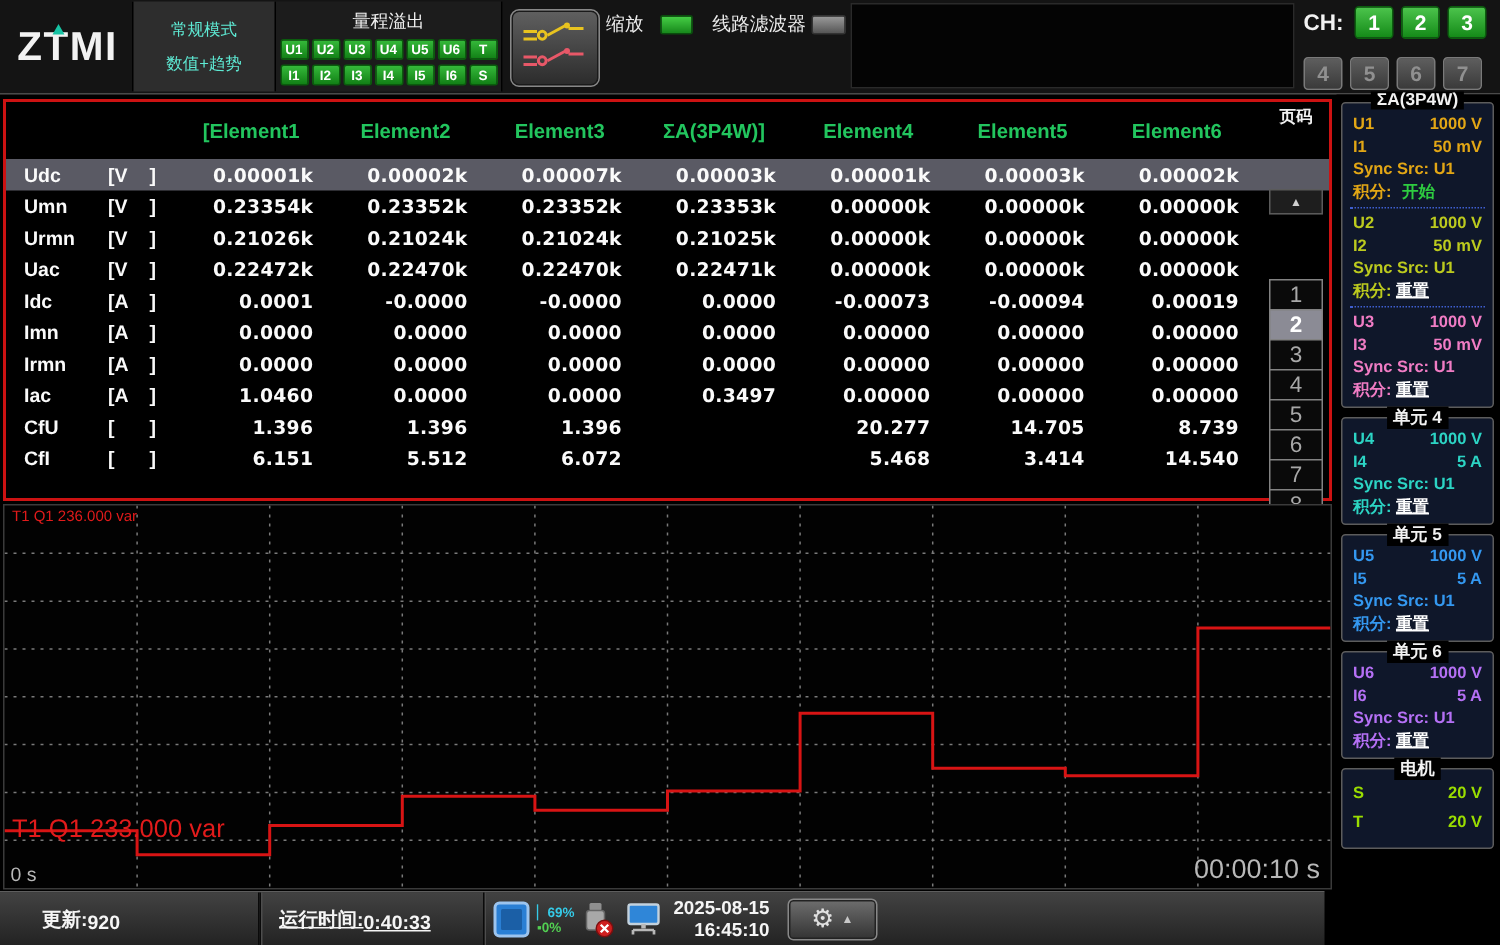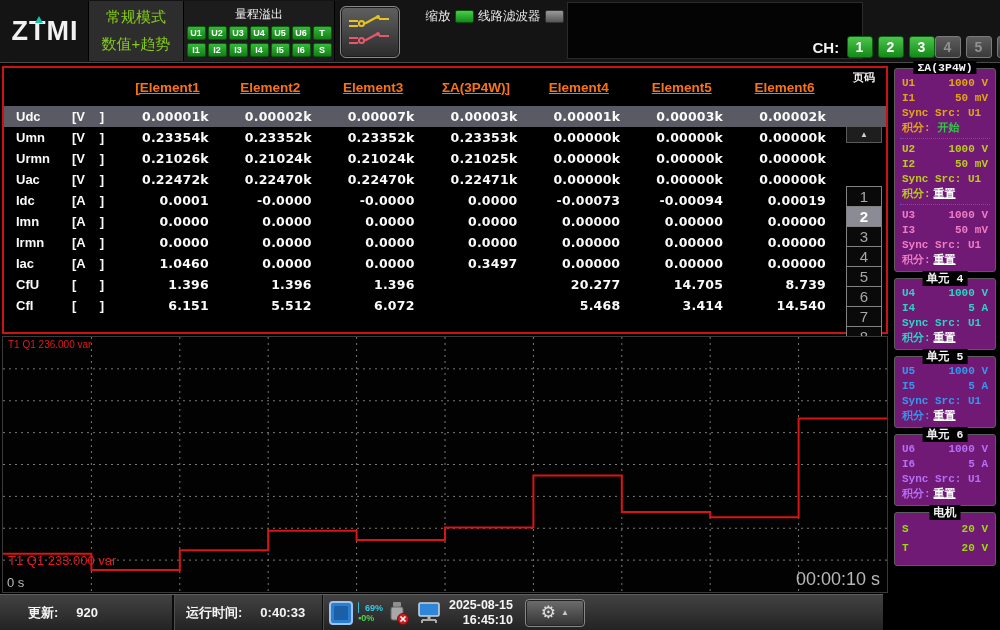--- a/index.html
+++ b/index.html
@@ -8,57 +8,57 @@
        -webkit-font-smoothing:antialiased;}
   
   .header{position:absolute;left:0;top:0;width:1000px;height:62px;background:#141414;
           border-bottom:1px solid #4a4a4a;}
   .logo{position:absolute;left:4px;top:0;width:82px;height:62px;display:flex;align-items:center;
         justify-content:center;font-size:27px;font-weight:800;letter-spacing:1px;color:#f2f2f2;}
   .logo .accent{position:absolute;left:31px;top:16px;width:0;height:0;
         border-left:4px solid transparent;border-right:4px solid transparent;border-bottom:7px solid #17c3a4;}
   .mode-box{position:absolute;left:88px;top:1px;width:94px;height:60px;background:#2d2d2d;
         border-left:1px solid #000;border-right:1px solid #000;display:flex;flex-direction:column;
-        align-items:center;justify-content:center;gap:8px;font-size:15px;color:#84cc16;}
+        align-items:center;justify-content:center;gap:8px;font-size:11px;color:#5eead4;}
   .ovf-box{position:absolute;left:184px;top:1px;width:150px;height:60px;background:#1c1c1c;
         border-right:1px solid #000;display:flex;flex-direction:column;align-items:center;
         justify-content:center;gap:3px;}
   .ovf-title{font-size:12px;color:#f0f0f0;}
   .ovf-row{display:flex;gap:2px;}
   .badge{width:19px;height:14px;border-radius:2px;display:flex;align-items:center;justify-content:center;
         font-size:9px;font-weight:700;color:#fff;background:linear-gradient(#35b93a,#128016);
         border:1px solid #0a5c0d;box-sizing:border-box;}
   .wiring-btn{position:absolute;left:340px;top:6px;width:58px;height:50px;border-radius:6px;
         background:linear-gradient(#606060,#2b2b2b);border:1px solid #888;box-shadow:inset 0 0 0 1px #1a1a1a;
         display:flex;align-items:center;justify-content:center;cursor:pointer;}
   .tgl-grid{position:absolute;left:404px;top:8px;width:160px;height:46px;display:flex;
         flex-direction:column;justify-content:space-between;}
   .tgl-row{display:flex;align-items:center;gap:4px;}
   .tgl-lbl{font-size:12.5px;color:#ececec;white-space:nowrap;}
-  .tgl-lbl.w1{width:32px;text-align:right;margin-left:20px;}
-  .tgl-lbl.w2{width:72px;text-align:left;}
+  .tgl-lbl.w1{width:32px;text-align:left;}
+  .tgl-lbl.w2{width:72px;text-align:right;}
   .ind{width:23px;height:13px;border-radius:2px;box-sizing:border-box;border:1px solid #222;cursor:pointer;}
   .ind.on{background:linear-gradient(#46cf46,#17881b);border-color:#0a4d0d;}
   .ind.off{background:linear-gradient(#9a9a9a,#565656);border-color:#333;}
   .blank-panel{position:absolute;left:567px;top:2px;width:296px;height:57px;background:#040404;
         border:1px solid #2a2a2a;box-sizing:border-box;}
-  .ch-panel{position:absolute;left:869px;top:19px;width:128px;height:56px;display:flex;
-        flex-direction:row;justify-content:center;}
+  .ch-panel{position:absolute;left:869px;top:4px;width:128px;height:56px;display:flex;
+        flex-direction:column;justify-content:space-between;}
   .ch-row{display:flex;align-items:center;gap:5px;}
   .ch-lbl{width:29px;font-size:15px;font-weight:700;color:#f2f2f2;}
   .ch-btn{width:26px;height:22px;border-radius:3px;display:flex;align-items:center;justify-content:center;
         font-size:14px;font-weight:700;box-sizing:border-box;cursor:pointer;}
   .ch-btn.on{background:linear-gradient(#4cc44c,#148a18);border:1px solid #0b5e0e;color:#fff;}
   .ch-btn.offb{background:linear-gradient(#5e5e5e,#3a3a3a);border:1px solid #7a7a7a;color:#909090;}
   
   .tbl{position:absolute;left:2px;top:66px;width:886px;height:268px;border:2px solid #cc1212;
         background:#000;box-sizing:border-box;}
   .tbl-grid{display:grid;grid-template-columns:58px 44px repeat(7,1fr);align-items:center;
         padding-left:10px;padding-right:50px;box-sizing:border-box;}
-  .tbl-head{height:38px;font-size:13.5px;font-weight:700;color:#f97316;text-decoration:underline;}
+  .tbl-head{height:38px;font-size:13.5px;font-weight:700;color:#22c55e;}
   .tbl-head .hc{text-align:center;}
   .trow{height:21px;font-size:13px;font-weight:600;color:#fafafa;cursor:default;}
   .trow.sel{background:#5a5a64;}
   .rname{font-weight:700;padding-left:2px;}
   .runit{display:flex;justify-content:space-between;width:32px;font-weight:700;}
   .tval{text-align:right;padding-right:10px;font-family:"DejaVu Sans","Liberation Sans",sans-serif;
         font-size:12.5px;letter-spacing:.2px;}
   .page-col{position:absolute;right:3px;top:2px;width:38px;display:flex;flex-direction:column;gap:40px;}
   .pg-label{height:15px;font-size:11px;font-weight:700;text-align:center;color:#f0f0f0;}
   .pg-btn{height:15px;margin:1px 1px 3px 1px;background:#1e1e1e;border:1px solid #5a5a5a;
@@ -66,43 +66,43 @@
   .pg-btn.down{margin:3px 1px 0 1px;}
   .pg-cell{height:21px;box-sizing:border-box;border:1px solid #828282;margin:0 1px -1px 1px;
         display:flex;align-items:center;justify-content:center;font-size:15px;color:#a8a8a8;
         background:#0a0a0a;cursor:pointer;}
   .pg-cell.active{background:#8b8b95;color:#fff;font-weight:600;}
   
   .chart{position:absolute;left:2px;top:336px;width:886px;height:257px;background:#020202;
         border:1px solid #3a3a3a;box-sizing:border-box;}
   .chart svg{position:absolute;left:0;top:0;}
   .ch-top{position:absolute;left:5px;top:2px;font-size:10px;color:#e21b1b;}
-  .ch-bot{position:absolute;left:5px;top:216px;font-size:13px;color:#e21b1b;}
+  .ch-bot{position:absolute;left:5px;top:206px;font-size:17px;color:#e21b1b;}
   .ch-zero{position:absolute;left:4px;bottom:2px;font-size:13px;color:#b8b8b8;}
   .ch-end{position:absolute;right:7px;bottom:2px;font-size:18px;color:#b8b8b8;}
   
   .sidebar{position:absolute;left:891px;top:63px;width:109px;height:567px;background:#000;}
   .panel{position:relative;margin:6px 4px 0 3px;border:1px solid #5c5c5c;border-radius:3px;
-        background:#701a75;padding:7px 5px 3px 5px;font-family:Liberation Mono, monospace;}
+        background:#0f172a;padding:7px 5px 3px 5px;}
   .panel-title{position:absolute;top:-8px;left:50%;transform:translateX(-50%);background:#000;
         padding:0 4px;font-size:11.5px;font-weight:700;color:#f2f2f2;white-space:nowrap;}
   .sb-line{display:flex;justify-content:space-between;font-size:11px;font-weight:700;
         line-height:15px;padding:0 2px;white-space:nowrap;}
   .sb-sep{border-bottom:1px dotted #3f5fd0;margin:2px 0 3px 0;}
   .integ-val{color:#fff;}
   .integ-val.ul{text-decoration:underline;}
   
   .statusbar{position:absolute;left:0;top:594px;width:883px;height:36px;box-sizing:border-box;
         background:linear-gradient(#424242,#232323);border-top:1px solid #5e5e5e;
         display:flex;align-items:center;font-size:13px;font-weight:600;color:#f5f5f5;}
   .sb-sepv{width:1px;align-self:stretch;background:#0a0a0a;box-shadow:1px 0 0 #4d4d4d;}
-  .seg{display:flex;align-items:center;gap:18px;box-sizing:border-box;}
+  .seg{display:flex;align-items:flex-end;gap:0;box-sizing:border-box;}
   .seg1{width:172px;padding-left:28px;}
   .seg2{width:337px;padding-left:14px;}
-  .seg3{width:148px;padding-left:12px;}
+  .seg3{width:148px;padding-left:12px;text-decoration:underline;}
   .icon-cluster{display:flex;align-items:center;gap:4px;padding-left:5px;}
   .pct-col{display:flex;flex-direction:column;line-height:10px;font-size:9px;font-weight:700;}
   .pct-a{color:#35cbe8;}
   .pct-b{color:#52d052;}
   .date-block{display:flex;flex-direction:column;align-items:flex-end;line-height:15px;
         font-size:12.5px;font-weight:700;padding-left:6px;}
   .gear-btn{margin-left:12px;width:58px;height:26px;border-radius:4px;
         background:linear-gradient(#6e6e6e,#333);border:1px solid #888;box-shadow:inset 0 0 0 1px #222;
         display:flex;align-items:center;justify-content:center;gap:5px;cursor:pointer;}
   .gear-glyph{font-size:17px;color:#e0e0e0;line-height:1;}

